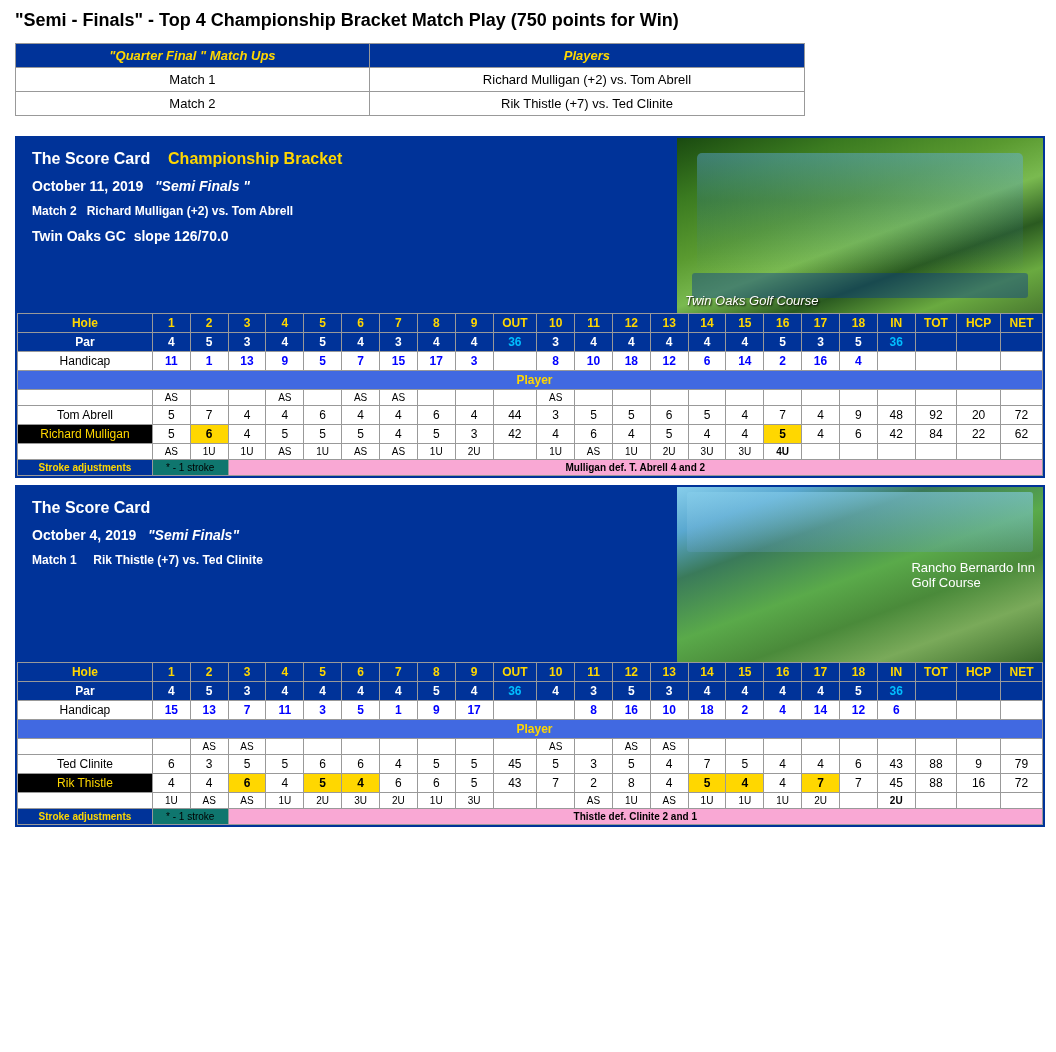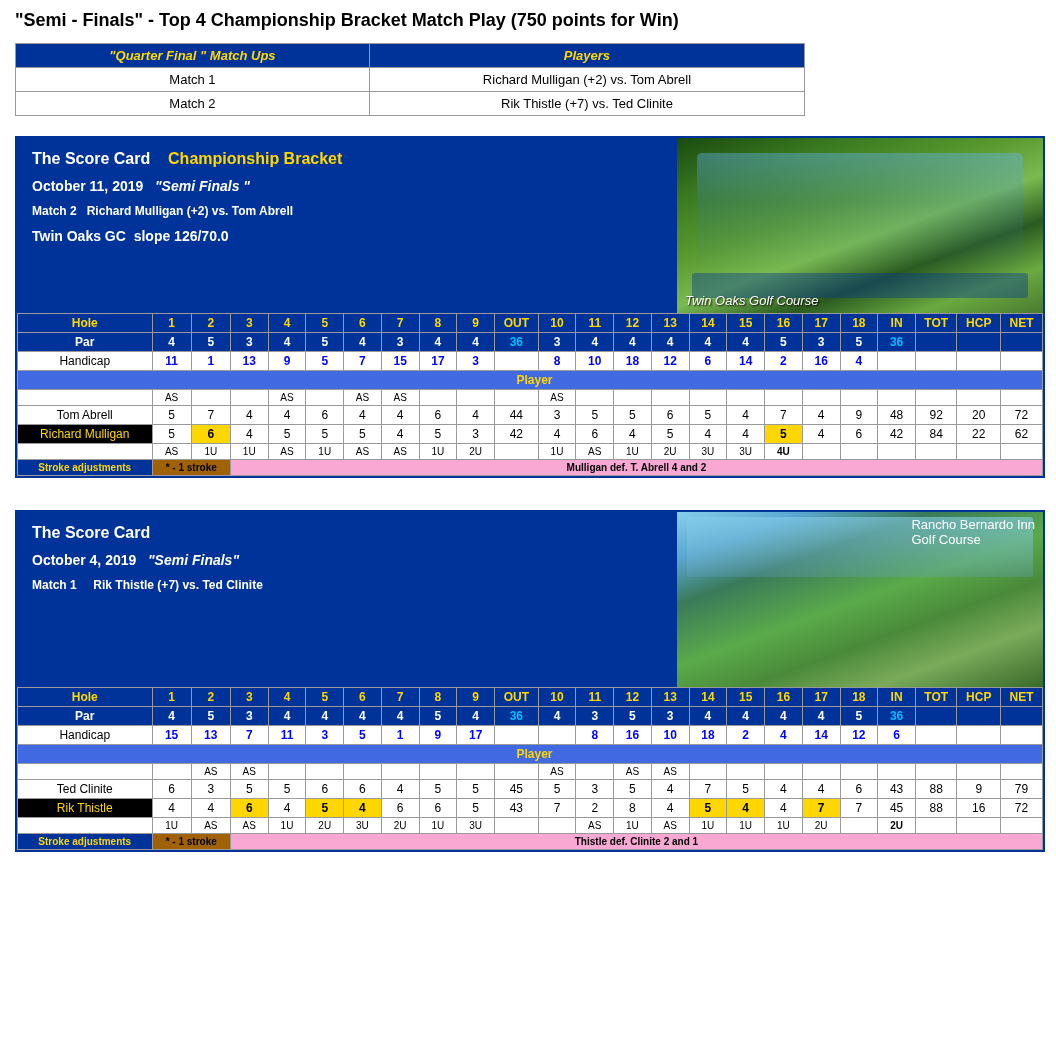--- a/index.html
+++ b/index.html
@@ -35,21 +35,21 @@
       font-weight: bold;
       font-style: italic;
     }
     .qf-table tbody tr td {
       background: #fff;
     }
 
     
     .scorecard-wrapper {
       border: 2px solid #003399;
-      margin-bottom: 32px;
+      margin-bottom: 7px;
       width: 1030px;
     }
 
     
     .sc-header {
       display: flex;
       background: #003399;
       color: #fff;
       min-height: 175px;
     }
@@ -147,45 +147,44 @@
       font-size: 10px;
     }
     .adj-label {
       background: #003399;
       color: #FFD700;
       font-weight: bold;
       text-align: left;
       padding-left: 5px;
     }
     .adj-stroke {
-      background: #a16207;
+      background: #0f766e;
       color: #000;
       text-align: center;
-      font-weight: bold;
     }
     .adj-result {
       background: #f9a8d4;
       color: #000;
       font-weight: bold;
       text-align: center;
     }
     .col-label {
       min-width: 110px;
       text-align: left;
       padding-left: 5px;
     }
 
     
     .sc-header-img2 {
       flex: 1;
       background: linear-gradient(135deg, #1a3a6a 0%, #2a6c9a 20%, #4a8c5a 40%, #6aac6a 60%, #8aba7a 80%, #5a8a4a 100%);
       position: relative;
       overflow: hidden;
       display: flex;
-      align-items: flex-start;
+      align-items: center;
       justify-content: flex-end;
       padding: 5px 8px;
     }
 
     .italic-quotes { font-style: italic; }
 
     .out-blue { color: #00BFFF; font-weight: bold; }
     .hcp-blue { color: #0000FF; font-weight: bold; }
   </style>
 </head>

